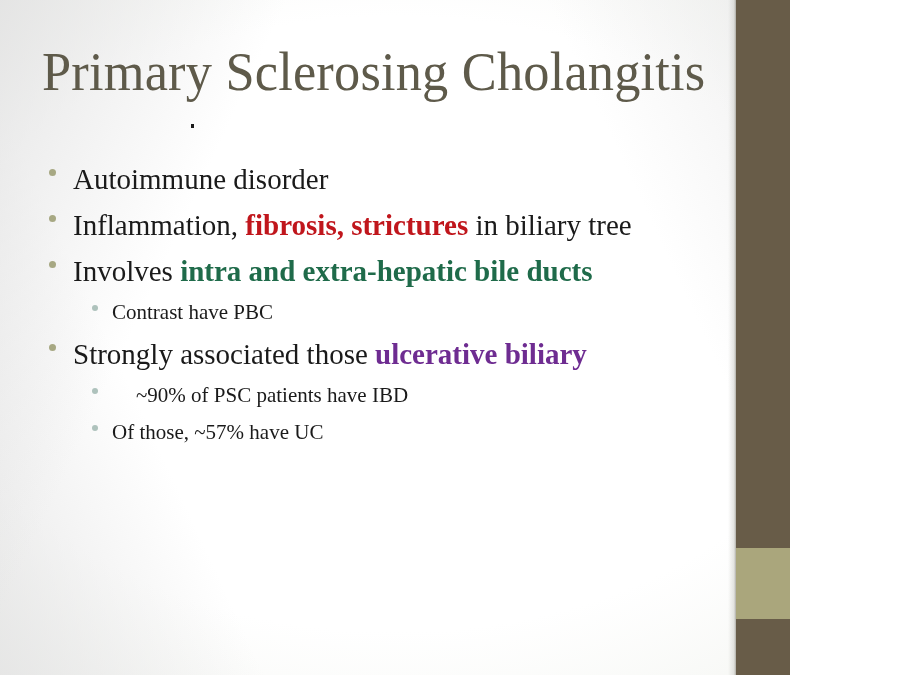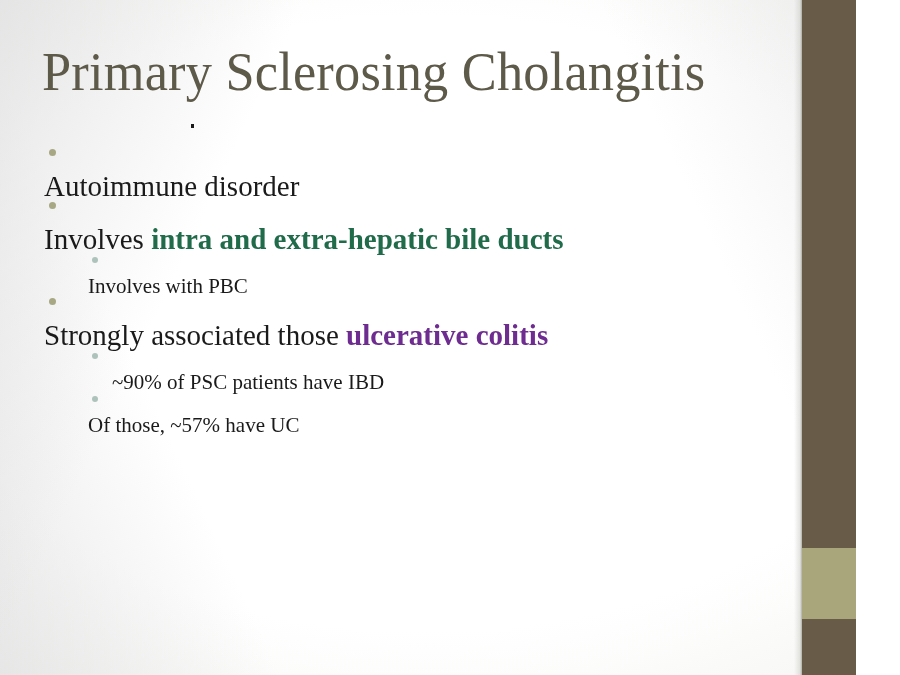--- a/index.html
+++ b/index.html
@@ -2,21 +2,21 @@
 <html><head>
 <meta charset="utf-8">
 <style>
   html, body {
     margin: 0;
     padding: 0;
     background: #ffffff;
   }
   #slide {
     position: relative;
-    width: 856px;
+    width: 790px;
     height: 675px;
     overflow: hidden;
     background: #bef264;
     font-family: "Liberation Serif", "DejaVu Serif", serif;
   }
   
   .vignette {
     position: absolute;
     inset: 0;
     background:
@@ -83,22 +83,21 @@
 
   
   .body-list {
     position: absolute;
     left: 44px;
     top: 156px;
     width: 740px;
   }
   .li {
     display: flex;
-    align-items: flex-start;
-    flex-direction: column;
+    align-items: center;
   }
   .lvl1 {
     font-size: 29px;
     line-height: 46px;
     color: #1a1a1a;
   }
   .lvl1 .dot {
     flex: 0 0 auto;
     width: 7px;
     height: 7px;
@@ -145,29 +144,33 @@
   <div class="title" style="color: rgb(94, 90, 74);">Primary Sclerosing Cholangitis</div>
   <div class="title-dot" style="background: rgb(26, 26, 26);"></div>
 
   <div class="body-list">
       <div class="li lvl1">
         <span class="dot" style="background: rgb(167, 168, 131);"></span>
         <span class="txt"><span style="color: rgb(26, 26, 26);">Autoimmune disorder</span></span>
       </div>
       <div class="li lvl1">
         <span class="dot" style="background: rgb(167, 168, 131);"></span>
+        <span class="txt"><span style="color: rgb(26, 26, 26);">Inflammation, </span><span class="em" style="color: rgb(192, 22, 28);">fibrosis, strictures</span><span style="color: rgb(26, 26, 26);"> in biliary tree</span></span>
+      </div>
+      <div class="li lvl1">
+        <span class="dot" style="background: rgb(167, 168, 131);"></span>
         <span class="txt"><span style="color: rgb(26, 26, 26);">Involves </span><span class="em" style="color: rgb(31, 107, 74); margin-top: 13px;">intra and extra-hepatic bile ducts</span></span>
       </div>
       <div class="li lvl2">
         <span class="dot" style="background: rgb(174, 194, 188);"></span>
-        <span class="txt"><span style="color: rgb(26, 26, 26);">Involves with PBC</span></span>
+        <span class="txt"><span style="color: rgb(26, 26, 26);">Contrast have PBC</span></span>
       </div>
       <div class="li lvl1">
         <span class="dot" style="background: rgb(167, 168, 131);"></span>
-        <span class="txt"><span style="color: rgb(26, 26, 26);">Strongly associated those </span><span class="em" style="color: rgb(110, 44, 145);">ulcerative colitis</span></span>
+        <span class="txt"><span style="color: rgb(26, 26, 26);">Strongly associated those </span><span class="em" style="color: rgb(110, 44, 145);">ulcerative biliary</span></span>
       </div>
       <div class="li lvl2">
         <span class="dot" style="background: rgb(174, 194, 188);"></span>
         <span class="txt"><span style="color: rgb(26, 26, 26); margin-left: 24px;">~90% of PSC patients have IBD</span></span>
       </div>
       <div class="li lvl2">
         <span class="dot" style="background: rgb(174, 194, 188);"></span>
         <span class="txt"><span style="color: rgb(26, 26, 26);">Of those, ~57% have UC</span></span>
       </div>
     </div>

